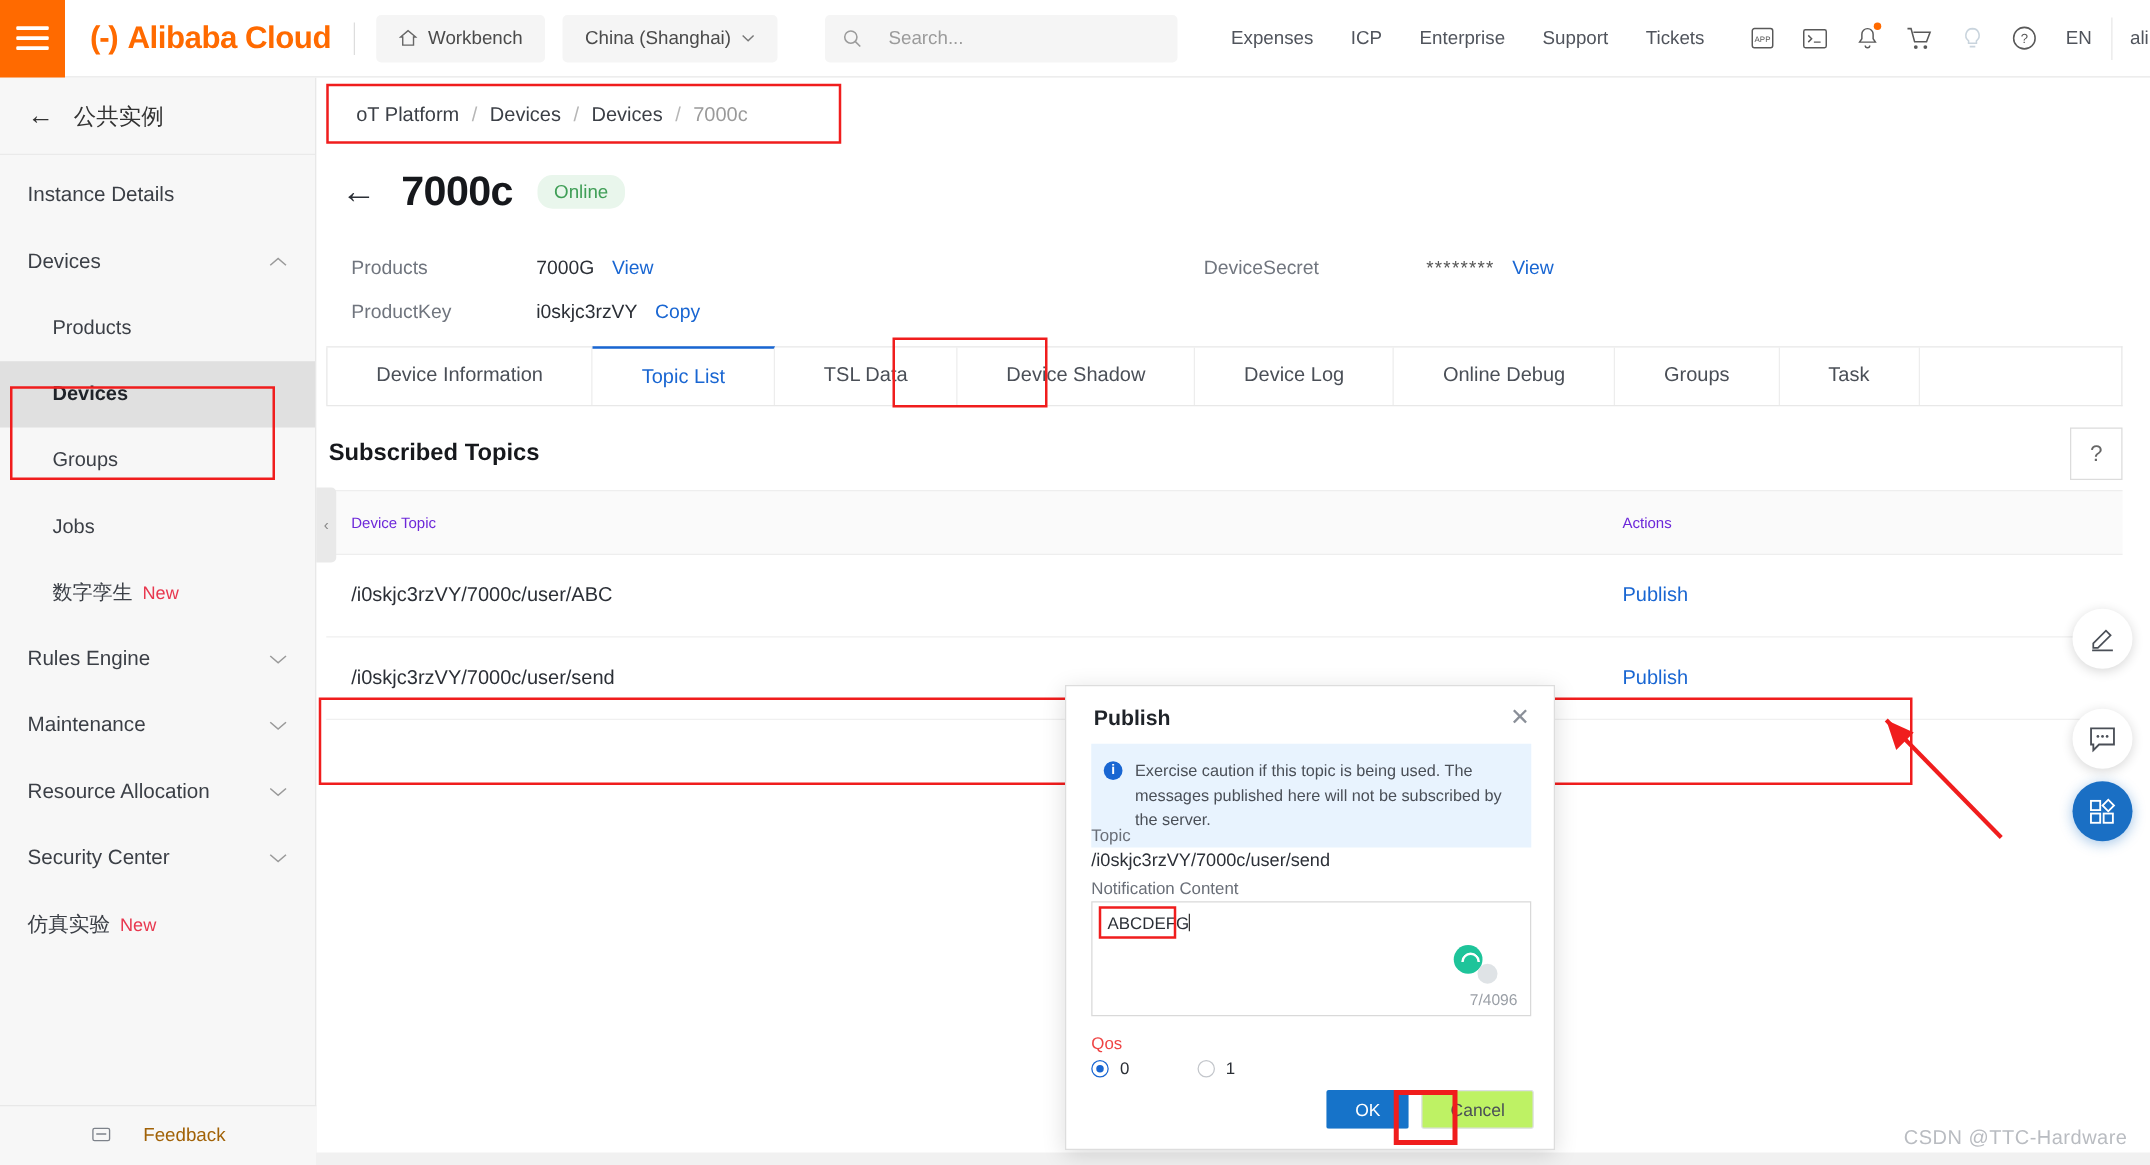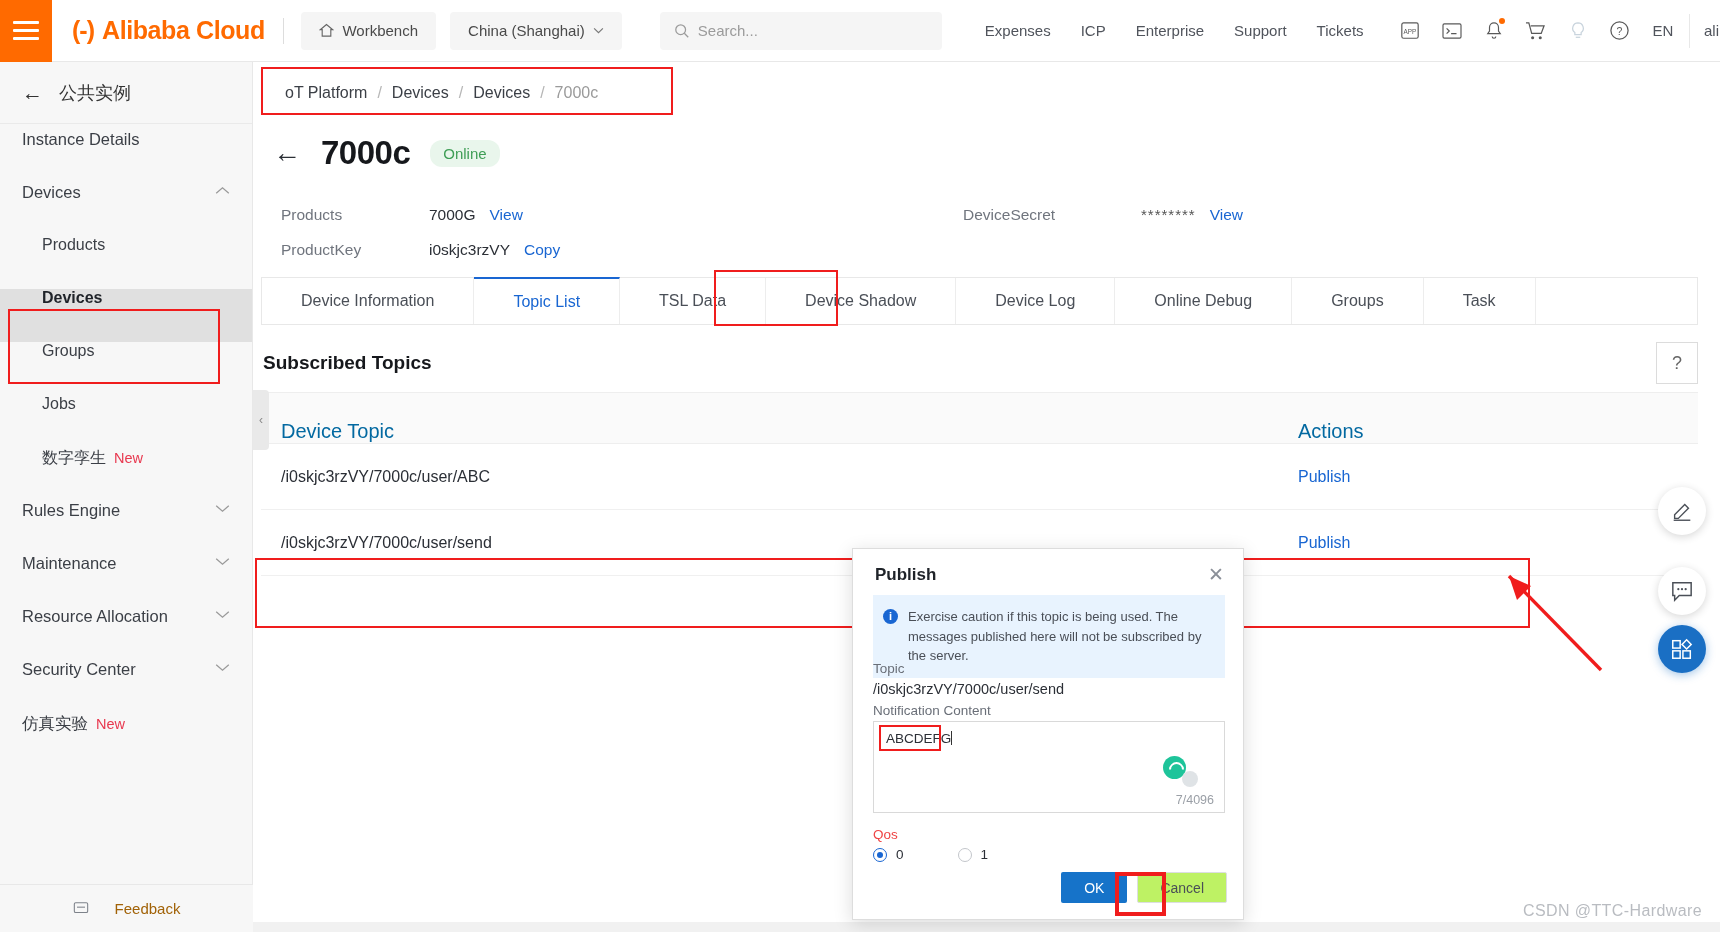--- a/index.html
+++ b/index.html
@@ -32,21 +32,21 @@
   .brand-divider { width:1px; height: 26px; background:#ddd; margin: 0 18px; }
   .tb-pill {
     height: 38px; display:flex; align-items:center; gap: 8px;
     background: #f5f5f5; border-radius: 4px; padding: 0 18px;
     font-size: 15px; color: #4a4a4a; cursor: pointer; flex: none;
   }
   .tb-pill.region { margin-left: 14px; }
   .tb-search {
     margin-left: 38px; width: 282px; height: 38px; background: #f5f5f5;
     border-radius: 4px; display:flex; align-items:center; padding: 0 14px;
-    gap: 8px; flex: none; cursor: text;
+    gap: 21px; flex: none; cursor: text;
   }
   .tb-search input {
     border: none; background: transparent; outline: none; flex: 1;
     font-size: 15px; color: #333; font-family: "Liberation Sans", sans-serif;
   }
   .tb-search input::placeholder { color: #9b9b9b; }
   .tb-links { display:flex; align-items:flex-end; margin-left: 28px; gap: 0; }
   .tb-link { font-size: 15px; color: #50545c; padding: 0 15px; cursor: pointer; white-space: nowrap; }
   .tb-icons { display:flex; align-items:center; margin-left: 10px; gap: 0; }
   .tb-ico { width: 42px; height: 42px; display:flex; align-items:center; justify-content:center; cursor:pointer; position:relative; color:#595959; }
@@ -62,21 +62,21 @@
     background: #f7f7f7; border-right: 1px solid #e8e8e8; z-index: 20;
   }
   .side-back {
     height: 62px; display:flex; align-items:center; gap: 16px;
     padding: 0 22px; border-bottom: 1px solid #eaeaea; cursor:pointer;
   }
   .side-back-arrow { font-size: 21px; color:#333; line-height: 1; }
   .side-back-label { font-size: 18px; color: #333; }
   .side-list { padding-top: 6px; }
   .side-item {
-    height: 53px; display:flex; align-items:flex-start; justify-content:space-between;
+    height: 53px; display:flex; align-items:center; justify-content:space-between;
     padding: 0 22px; font-size: 16.5px; color: #3b3f46; cursor:pointer; position: relative;
   }
   .side-item.sub { padding-left: 42px; font-size: 16px; }
   .side-item.active { background: #e0e0e0; font-weight: bold; color:#1f2329; }
   .side-item .chev { color:#999; font-size: 13px; }
   .badge-new { color:#e8384f; font-size: 14.5px; margin-left: 8px; }
   .side-feedback-wrap {
     position:absolute; left:0; bottom:0; width: 253px; height: 48px;
     border-top: 1px solid #e8e8e8; display:flex; align-items:center; justify-content:center;
     gap: 26px; font-size: 15px; color: #a16207; cursor:pointer; background:#f7f7f7;
@@ -139,23 +139,23 @@
 
   .section-title { position:absolute; left: 10px; top: 290px; font-size: 19px; font-weight:bold; color:#16181c; }
   .help-btn {
     position:absolute; right: 22px; top: 280px; width: 42px; height: 42px;
     border:1px solid #dcdcdc; background:#fff; display:flex; align-items:center;
     justify-content:center; font-size: 18px; color:#666; cursor:pointer;
   }
 
   .tbl { position:absolute; left: 8px; top: 330px; right: 22px; }
   .tbl-head {
-    display:flex; align-items:flex-end; height: 52px; background:#fafafa;
+    display:flex; align-items:center; height: 52px; background:#fafafa;
     border-top:1px solid #eee; border-bottom:1px solid #eee;
-    font-size: 20px; color:#0369a1; padding: 0 20px;
+    font-size: 12px; color:#6d28d9; padding: 0 20px;
   }
   .col-topic { flex: 1; }
   .col-actions { width: 380px; }
   .tbl-row {
     display:flex; align-items:center; height: 66px; border-bottom:1px solid #f0f0f0;
     font-size: 16px; color:#2b2f36; padding: 0 20px;
   }
   .row-pub { color:#1966d2; cursor:pointer; }
   .row-hl {
     position:absolute; left: 2px; top: 496px; width: 1275px; height: 70px;

